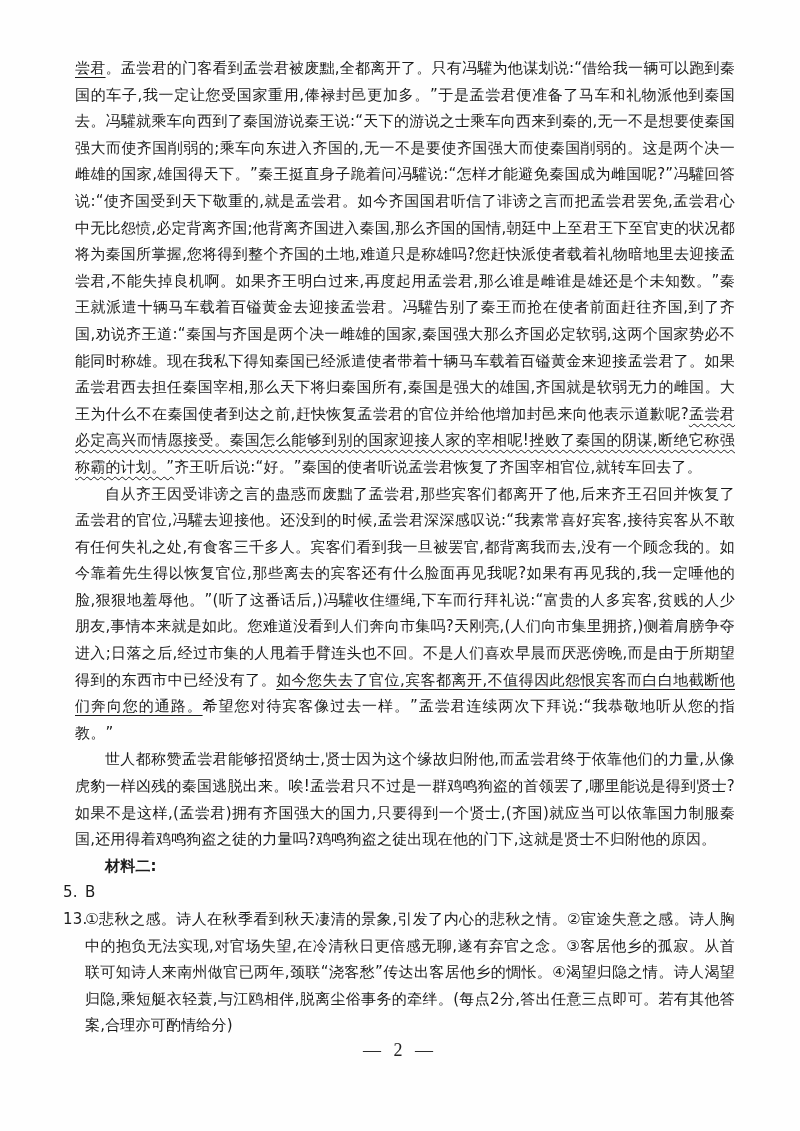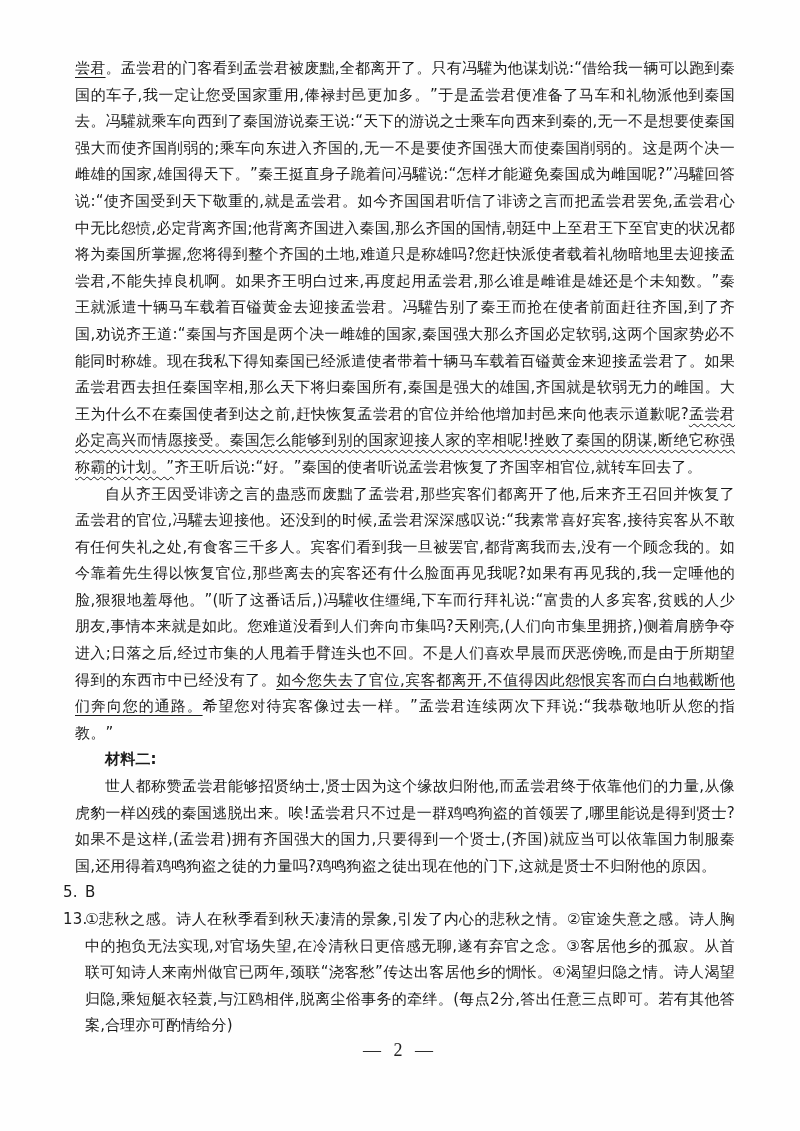--- a/index.html
+++ b/index.html
@@ -64,23 +64,23 @@
 
 <div class="page">
 
   <div class="doc">
 
     <p><span class="u-line">尝君</span><span>。孟尝君的门客看到孟尝君被废黜,全都离开了。只有冯驩为他谋划说:“借给我一辆可以跑到秦国的车子,我一定让您受国家重用,俸禄封邑更加多。”于是孟尝君便准备了马车和礼物派他到秦国去。冯驩就乘车向西到了秦国游说秦王说:“天下的游说之士乘车向西来到秦的,无一不是想要使秦国强大而使齐国削弱的;乘车向东进入齐国的,无一不是要使齐国强大而使秦国削弱的。这是两个决一雌雄的国家,雄国得天下。”秦王挺直身子跪着问冯驩说:“怎样才能避免秦国成为雌国呢?”冯驩回答说:“使齐国受到天下敬重的,就是孟尝君。如今齐国国君听信了诽谤之言而把孟尝君罢免,孟尝君心中无比怨愤,必定背离齐国;他背离齐国进入秦国,那么齐国的国情,朝廷中上至君王下至官吏的状况都将为秦国所掌握,您将得到整个齐国的土地,难道只是称雄吗?您赶快派使者载着礼物暗地里去迎接孟尝君,不能失掉良机啊。如果齐王明白过来,再度起用孟尝君,那么谁是雌谁是雄还是个未知数。”秦王就派遣十辆马车载着百镒黄金去迎接孟尝君。冯驩告别了秦王而抢在使者前面赶往齐国,到了齐国,劝说齐王道:“秦国与齐国是两个决一雌雄的国家,秦国强大那么齐国必定软弱,这两个国家势必不能同时称雄。现在我私下得知秦国已经派遣使者带着十辆马车载着百镒黄金来迎接孟尝君了。如果孟尝君西去担任秦国宰相,那么天下将归秦国所有,秦国是强大的雄国,齐国就是软弱无力的雌国。大王为什么不在秦国使者到达之前,赶快恢复孟尝君的官位并给他增加封邑来向他表示道歉呢?</span><span class="u-wavy">孟尝君必定高兴而情愿接受。秦国怎么能够到别的国家迎接人家的宰相呢!挫败了秦国的阴谋,断绝它称强称霸的计划。”</span><span>齐王听后说:“好。”秦国的使者听说孟尝君恢复了齐国宰相官位,就转车回去了。</span></p>
 
     <p class="indent"><span>自从齐王因受诽谤之言的蛊惑而废黜了孟尝君,那些宾客们都离开了他,后来齐王召回并恢复了孟尝君的官位,冯驩去迎接他。还没到的时候,孟尝君深深感叹说:“我素常喜好宾客,接待宾客从不敢有任何失礼之处,有食客三千多人。宾客们看到我一旦被罢官,都背离我而去,没有一个顾念我的。如今靠着先生得以恢复官位,那些离去的宾客还有什么脸面再见我呢?如果有再见我的,我一定唾他的脸,狠狠地羞辱他。”(听了这番话后,)冯驩收住缰绳,下车而行拜礼说:“富贵的人多宾客,贫贱的人少朋友,事情本来就是如此。您难道没看到人们奔向市集吗?天刚亮,(人们向市集里拥挤,)侧着肩膀争夺进入;日落之后,经过市集的人甩着手臂连头也不回。不是人们喜欢早晨而厌恶傍晚,而是由于所期望得到的东西市中已经没有了。</span><span class="u-line">如今您失去了官位,宾客都离开,不值得因此怨恨宾客而白白地截断他们奔向您的通路。</span><span>希望您对待宾客像过去一样。”孟尝君连续两次下拜说:“我恭敬地听从您的指教。”</span></p>
 
 
+    <p class="indent">世人都称赞孟尝君能够招贤纳士,贤士因为这个缘故归附他,而孟尝君终于依靠他们的力量,从像虎豹一样凶残的秦国逃脱出来。唉!孟尝君只不过是一群鸡鸣狗盗的首领罢了,哪里能说是得到贤士?如果不是这样,(孟尝君)拥有齐国强大的国力,只要得到一个贤士,(齐国)就应当可以依靠国力制服秦国,还用得着鸡鸣狗盗之徒的力量吗?鸡鸣狗盗之徒出现在他的门下,这就是贤士不归附他的原因。</p>
+
     <p class="indent heading">材料二:</p>
-
-    <p class="indent">世人都称赞孟尝君能够招贤纳士,贤士因为这个缘故归附他,而孟尝君终于依靠他们的力量,从像虎豹一样凶残的秦国逃脱出来。唉!孟尝君只不过是一群鸡鸣狗盗的首领罢了,哪里能说是得到贤士?如果不是这样,(孟尝君)拥有齐国强大的国力,只要得到一个贤士,(齐国)就应当可以依靠国力制服秦国,还用得着鸡鸣狗盗之徒的力量吗?鸡鸣狗盗之徒出现在他的门下,这就是贤士不归附他的原因。</p>
 
     <div class="answers">
       <div class="answer"><span class="num">5.</span><span>B</span></div>
       <div class="answer"><span class="num">13.</span><span>①悲秋之感。诗人在秋季看到秋天凄清的景象,引发了内心的悲秋之情。②宦途失意之感。诗人胸中的抱负无法实现,对官场失望,在冷清秋日更倍感无聊,遂有弃官之念。③客居他乡的孤寂。从首联可知诗人来南州做官已两年,颈联“浇客愁”传达出客居他乡的惆怅。④渴望归隐之情。诗人渴望归隐,乘短艇衣轻蓑,与江鸥相伴,脱离尘俗事务的牵绊。(每点2分,答出任意三点即可。若有其他答案,合理亦可酌情给分)</span></div>
     </div>
 
   </div>
 
   <div class="footer">— 2 —</div>
 

